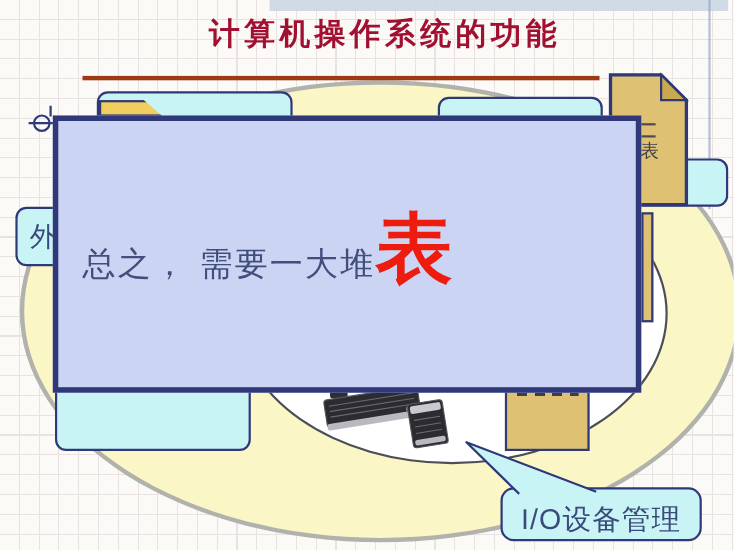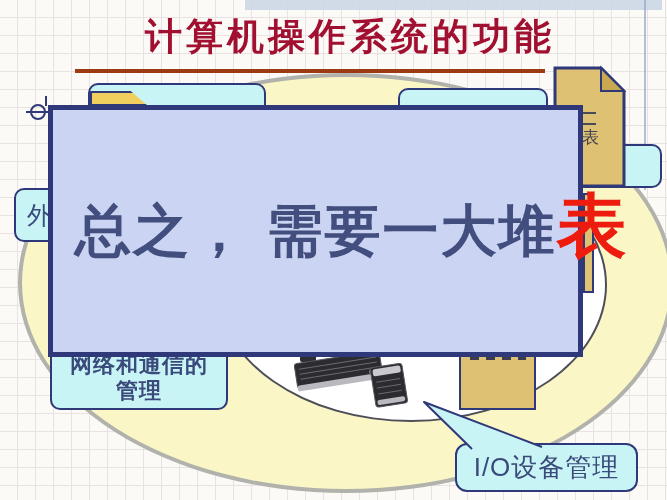--- a/index.html
+++ b/index.html
@@ -13,21 +13,21 @@
   }
   .abs{position:absolute;}
   
   #top-strip{left:245px;top:0;width:417px;height:10px;background:#ccd7e6;opacity:.9;z-index:1;}
   #right-line{left:644px;top:0;width:2px;height:190px;background:#93a6c4;opacity:.7;z-index:1;}
 
   
   #title{
     left:70px;top:16px;width:560px;text-align:center;z-index:2;
     font-family:"DejaVu Serif","Liberation Serif",serif;
-    font-size:37px;font-weight:bold;letter-spacing:4px;line-height:1.1;
+    font-size:28px;font-weight:bold;letter-spacing:4px;line-height:1.1;
   }
   #title-underline{left:75px;top:69px;width:470px;height:4px;z-index:2;}
 
   
   #big-ellipse{left:18px;top:73px;width:656px;height:420px;border-radius:50%;
     background:#faf6c6;border:4px solid #b2b2ac;box-sizing:border-box;z-index:1;}
   #white-ellipse{left:215px;top:148px;width:392px;height:274px;border-radius:50%;
     background:#ffffff;border:2px solid #4e4e58;box-sizing:border-box;z-index:2;}
 
   
@@ -56,30 +56,30 @@
   #doc-partial-glyph{left:583px;top:112px;width:13px;height:9px;z-index:4;
     border-top:2px solid #4a4a58;border-bottom:2px solid #4a4a58;}
 
   
   #keyboard-art{left:272px;top:344px;z-index:3;}
 
   
   #overlay-box{left:48px;top:105px;width:535px;height:252px;z-index:5;
     background:#ccd4f3;border:5px solid #2f3878;box-sizing:border-box;}
   #overlay-text{position:absolute;left:22px;top:70px;white-space:nowrap;}
-  #overlay-text .normal{font-size:56px;color:#424e7e;letter-spacing:2px;font-weight:bold;}
+  #overlay-text .normal{font-size:30px;color:#424e7e;letter-spacing:2px;}
   #overlay-text .big-red{font-size:70px;font-weight:bold;letter-spacing:0;}
 
   
   #anchor-mark{left:24px;top:96px;z-index:4;}
 
   
   #callout-bubble{left:455px;top:443px;width:183px;height:49px;z-index:6;
     background:#c9f4f6;border:2px solid #2f3878;border-radius:12px;box-sizing:border-box;
-    display:flex;align-items:center;justify-content:center;}
+    display:flex;align-items:flex-end;justify-content:center;}
   #callout-label{font-size:26px;color:#3a4a7a;letter-spacing:1px;}
   #callout-pointer{left:410px;top:395px;z-index:7;pointer-events:none;}
 </style>
 </head>
 <body>
 
 <div id="stage">
 
   <div class="abs" id="top-strip"></div>
   <div class="abs" id="right-line"></div>
@@ -129,24 +129,20 @@
       <g stroke="#6a6a72" stroke-width="1">
         <line x1="4" y1="15" x2="28" y2="15"></line>
         <line x1="4" y1="21" x2="28" y2="21"></line>
         <line x1="4" y1="27" x2="28" y2="27"></line>
       </g>
       <rect x="2" y="33" width="28" height="5" rx="2" fill="#b9b9bf"></rect>
     </g>
   </svg>
 
   <div class="abs cyanbox" id="box-network"></div>
-  <div class="abs" id="box-network-text">
-    <div>网络和通信的</div>
-    <div>管理</div>
-  </div>
 
   <svg class="abs" id="anchor-mark" width="40" height="40" viewBox="0 0 40 40">
     <circle cx="14" cy="16" r="7" fill="none" stroke="#2f3878" stroke-width="2"></circle>
     <line x1="2" y1="16" x2="28" y2="16" stroke="#2f3878" stroke-width="2"></line>
     <line x1="22" y1="0" x2="22" y2="10" stroke="#2f3878" stroke-width="2"></line>
   </svg>
 
   <div class="abs" id="overlay-box">
     <div id="overlay-text">
       <span class="normal" style="color:#424e7e;">总之， 需要一大堆</span><span class="big-red" style="color:#ed1c0f;">表</span>

